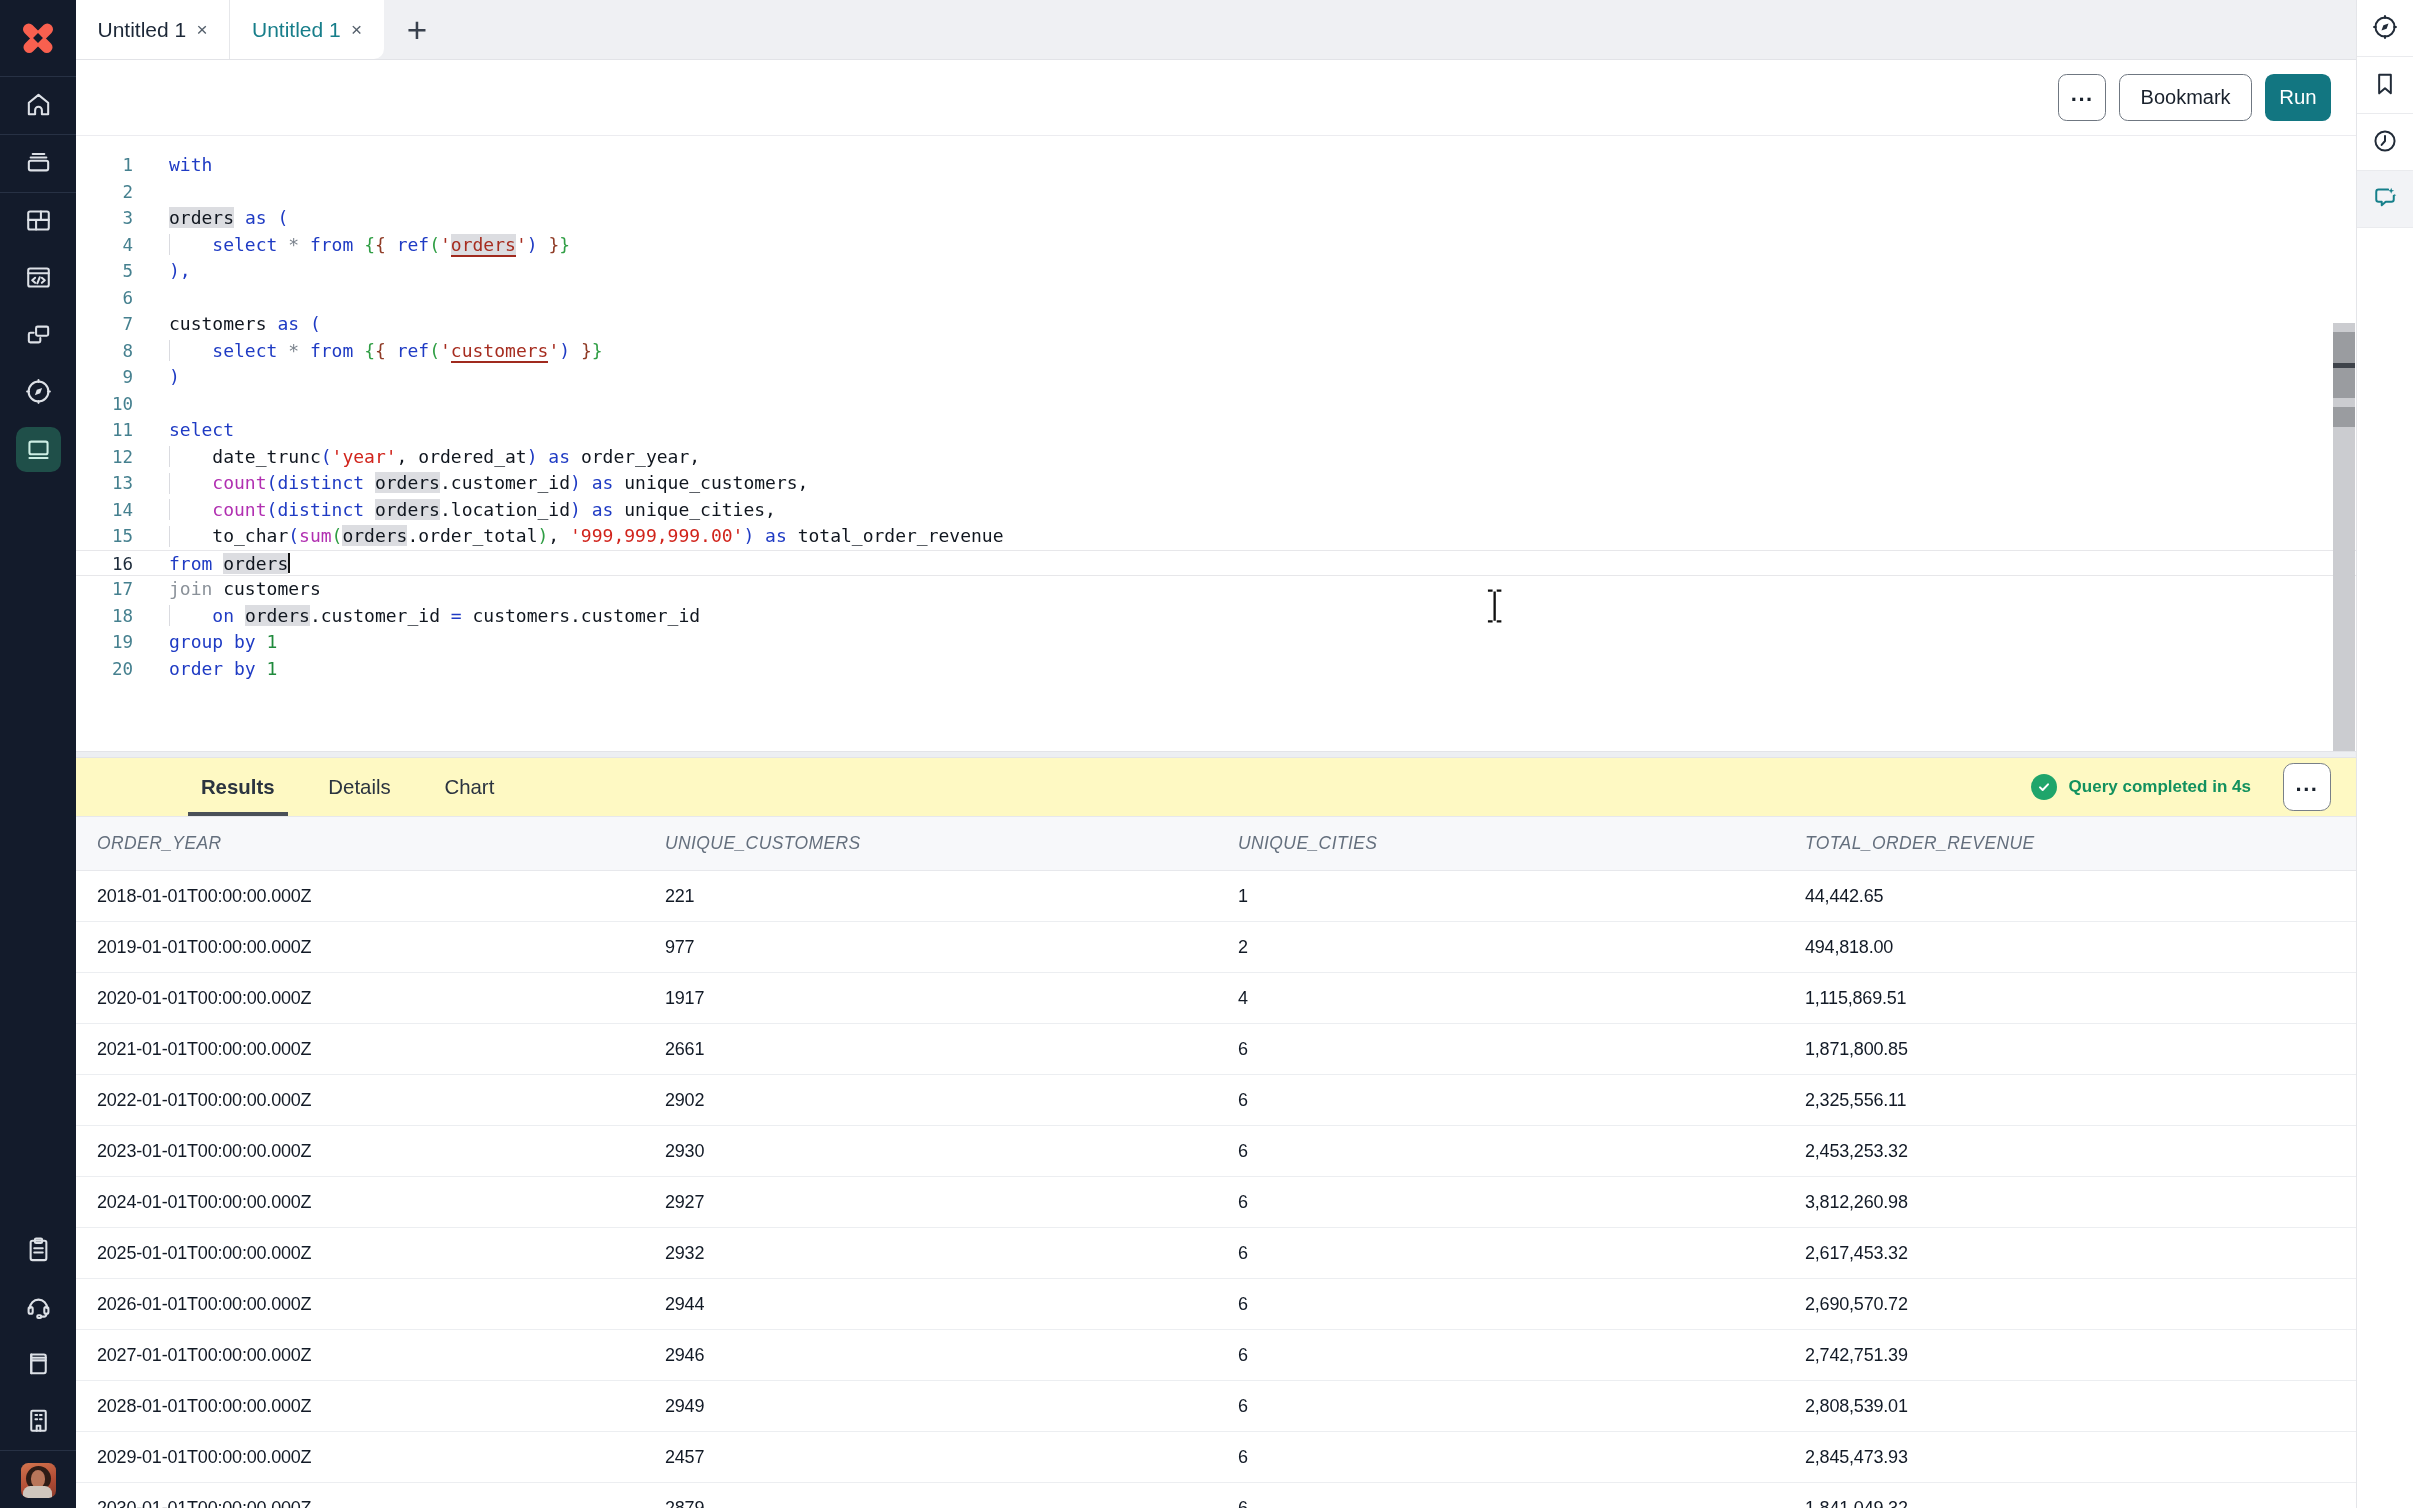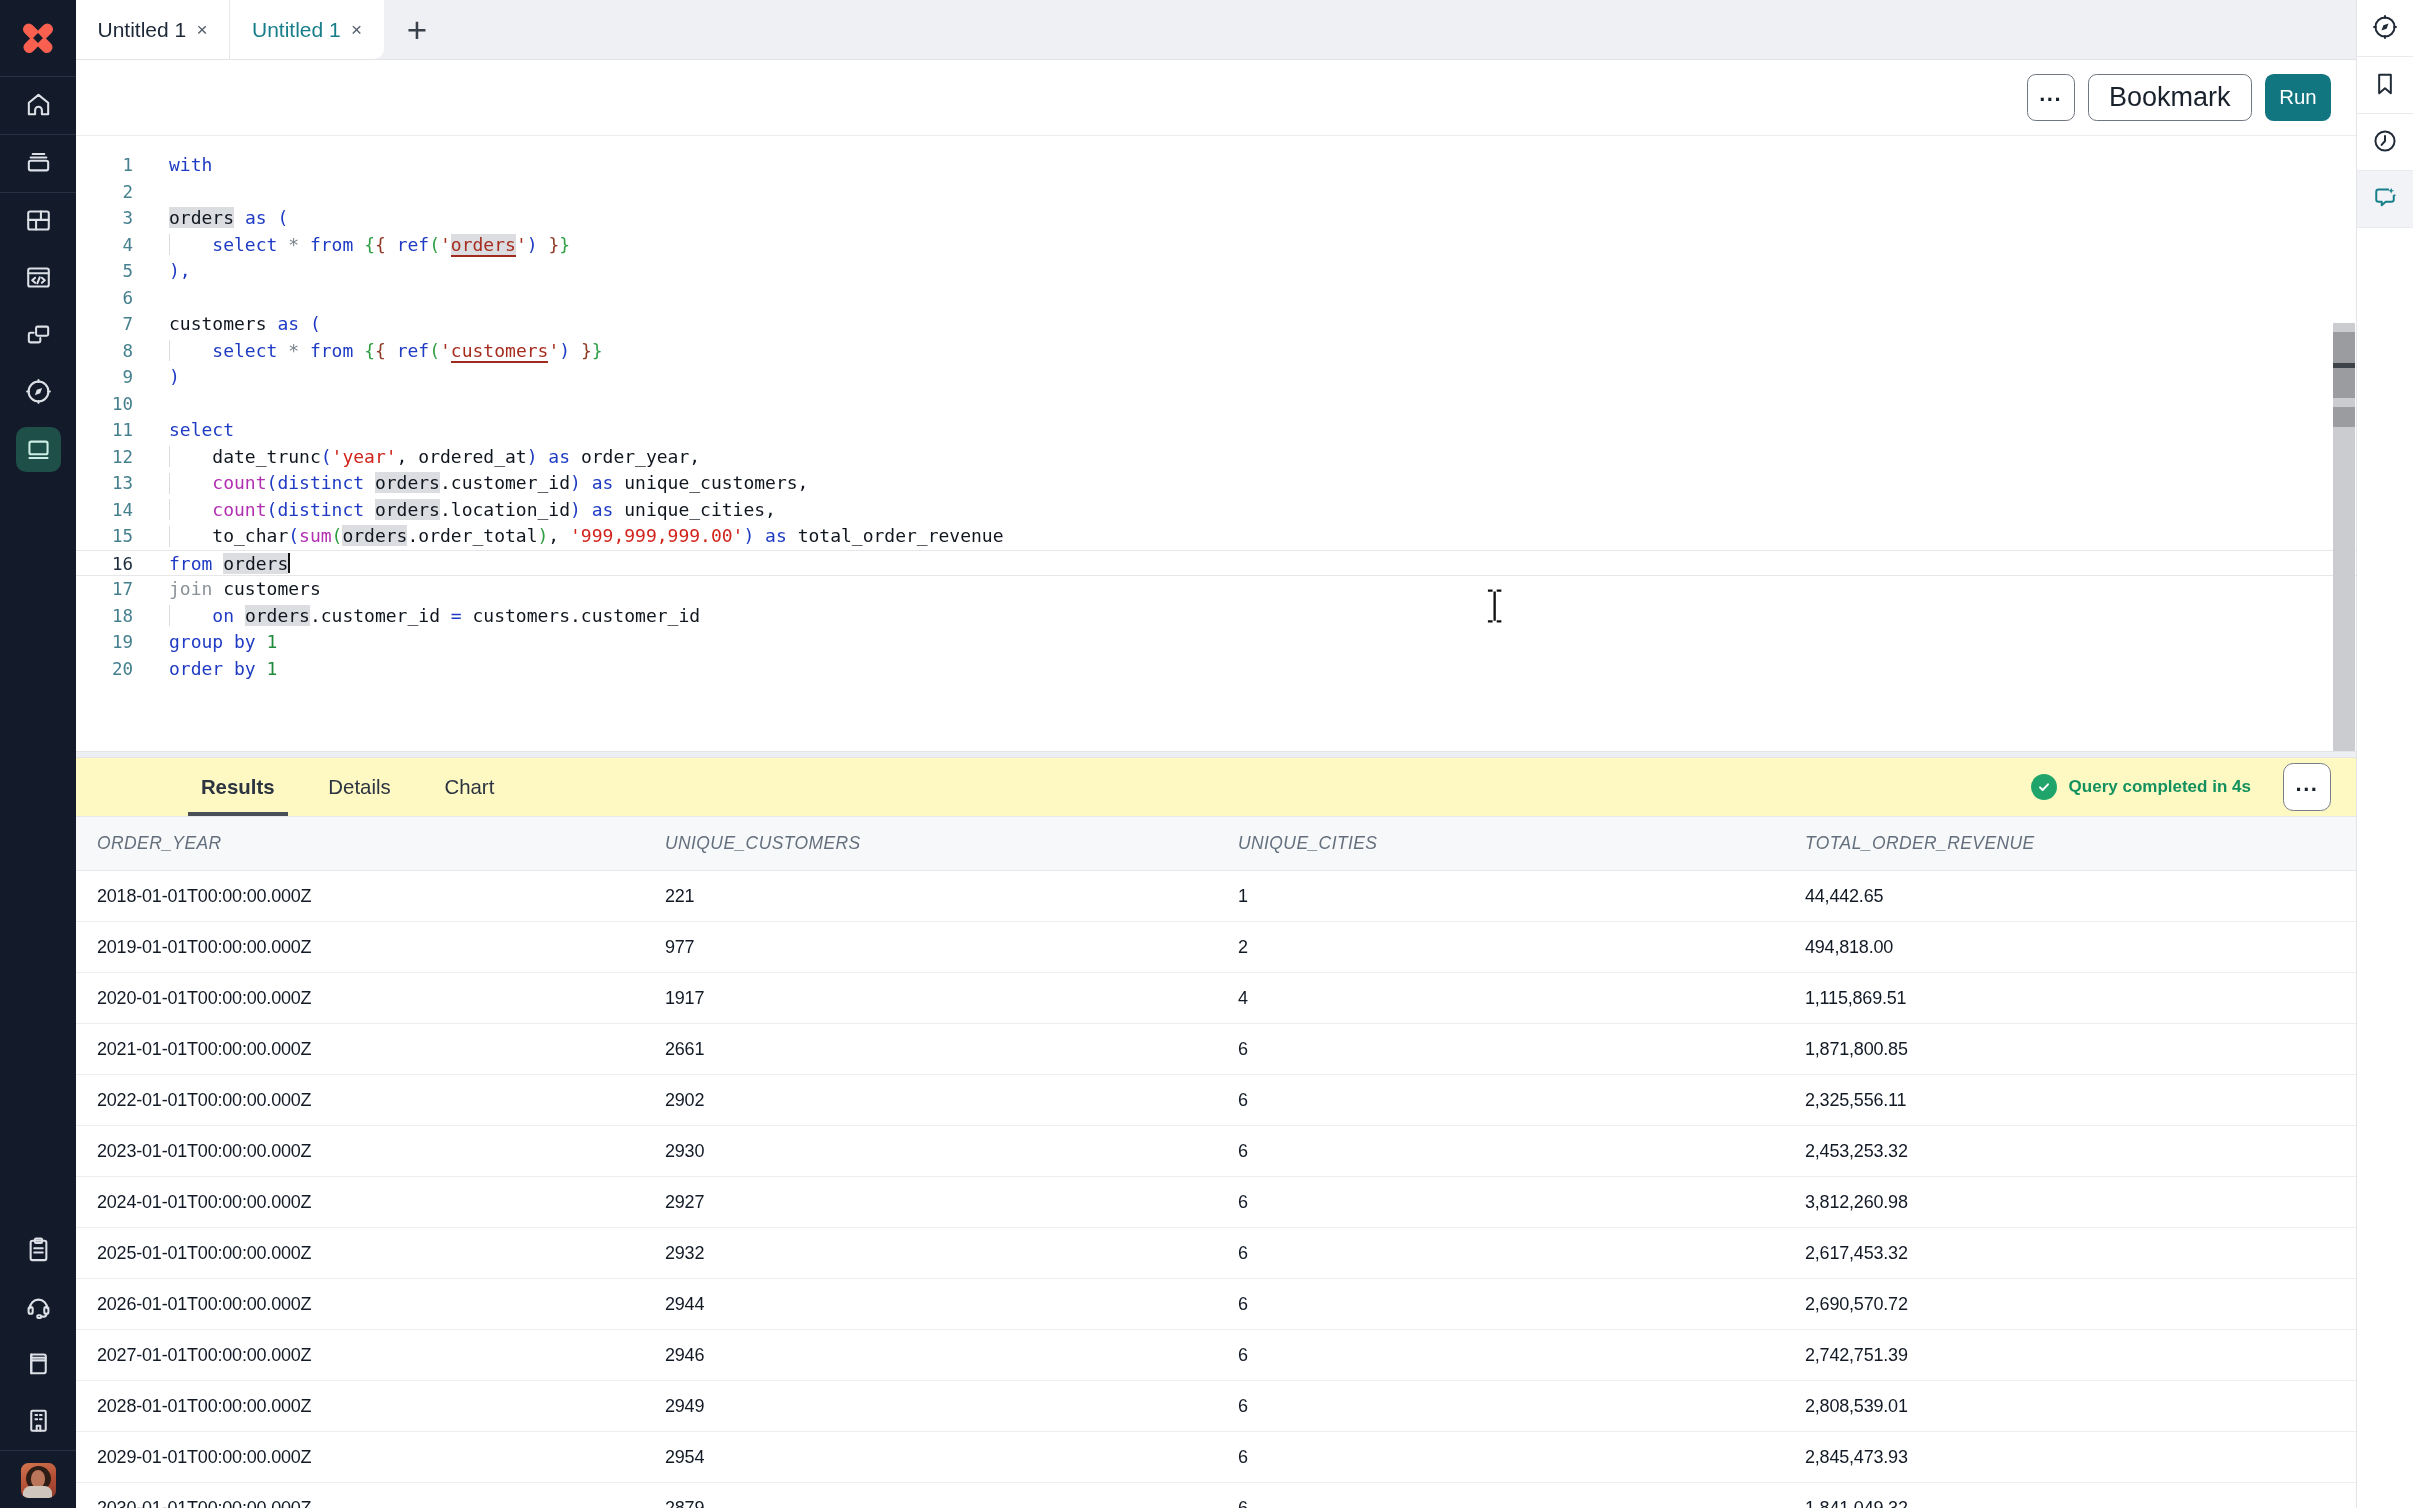--- a/index.html
+++ b/index.html
@@ -30,21 +30,21 @@
 
   .tabbar { height:60px; background:#eff0f3; display:flex; align-items:stretch; border-bottom:0.7px solid #e2e3e7; flex-shrink:0; }
   .tabstrip { display:flex; background:#ffffff; border-radius:0 0 10.2px 0; overflow:hidden; }
   .tab { width:154px; display:flex; align-items:center; justify-content:center; gap:10.2px; font-size:21px; color:#1d2838; border-right:0.7px solid #e6e7ea; cursor:default; }
   .tab:last-child { border-right:none; }
   .tab .close { font-size:19px; color:#55606c; }
   .tab.accent { color:#177e8a; }
   .newtab { width:66px; display:flex; align-items:center; justify-content:center; font-size:35px; color:#39414d; font-weight:300; }
 
   .toolbar { height:76px; background:#fff; border-bottom:0.7px solid #ececf0; display:flex; align-items:center; justify-content:flex-end; gap:13px; padding-right:25px; flex-shrink:0; }
-  .btn { height:47px; border:1.1px solid #6f7781; border-radius:8.7px; background:#fff; display:flex; align-items:center; justify-content:center; font-size:27px; color:#19212c; }
+  .btn { height:47px; border:1.1px solid #6f7781; border-radius:8.7px; background:#fff; display:flex; align-items:center; justify-content:center; font-size:20px; color:#19212c; }
   .btn-more { width:48px; letter-spacing:1.5px; font-weight:700; font-size:22px; padding-bottom:7.3px; }
   .btn-bookmark { padding:0 20.4px; }
   .btn-run { width:66px; background:#127681; border:none; color:#ffffff; border-radius:8.7px; height:47px; display:flex; align-items:center; justify-content:center; font-size:20.4px; }
 
   
   .editor { position:relative; height:615px; background:#fff; padding-top:16px; font-family:"DejaVu Sans Mono", monospace; flex-shrink:0; overflow:hidden; }
   .cline { display:flex; height:26.5px; line-height:26.5px; font-size:18px; white-space:pre; position:relative; }
   .cline .gut { width:57px; text-align:right; color:#45808f; font-size:17.5px; flex-shrink:0; user-select:none; }
   .cline .code { padding-left:36px; color:#10161f; position:relative; }
   .cline.indented .code::before { content:""; position:absolute; left:36px; top:2.9px; bottom:2.9px; border-left:0.7px solid #dadbe0; }
@@ -347,21 +347,21 @@
         <div>2,742,751.39</div>
       </div>
       <div class="grid4 trow">
         <div>2028-01-01T00:00:00.000Z</div>
         <div>2949</div>
         <div>6</div>
         <div>2,808,539.01</div>
       </div>
       <div class="grid4 trow">
         <div>2029-01-01T00:00:00.000Z</div>
-        <div>2954</div>
+        <div>2457</div>
         <div>6</div>
         <div>2,845,473.93</div>
       </div>
       <div class="grid4 trow">
         <div>2030-01-01T00:00:00.000Z</div>
         <div>2879</div>
         <div>6</div>
         <div>1,841,049.32</div>
       </div>
     </div>

